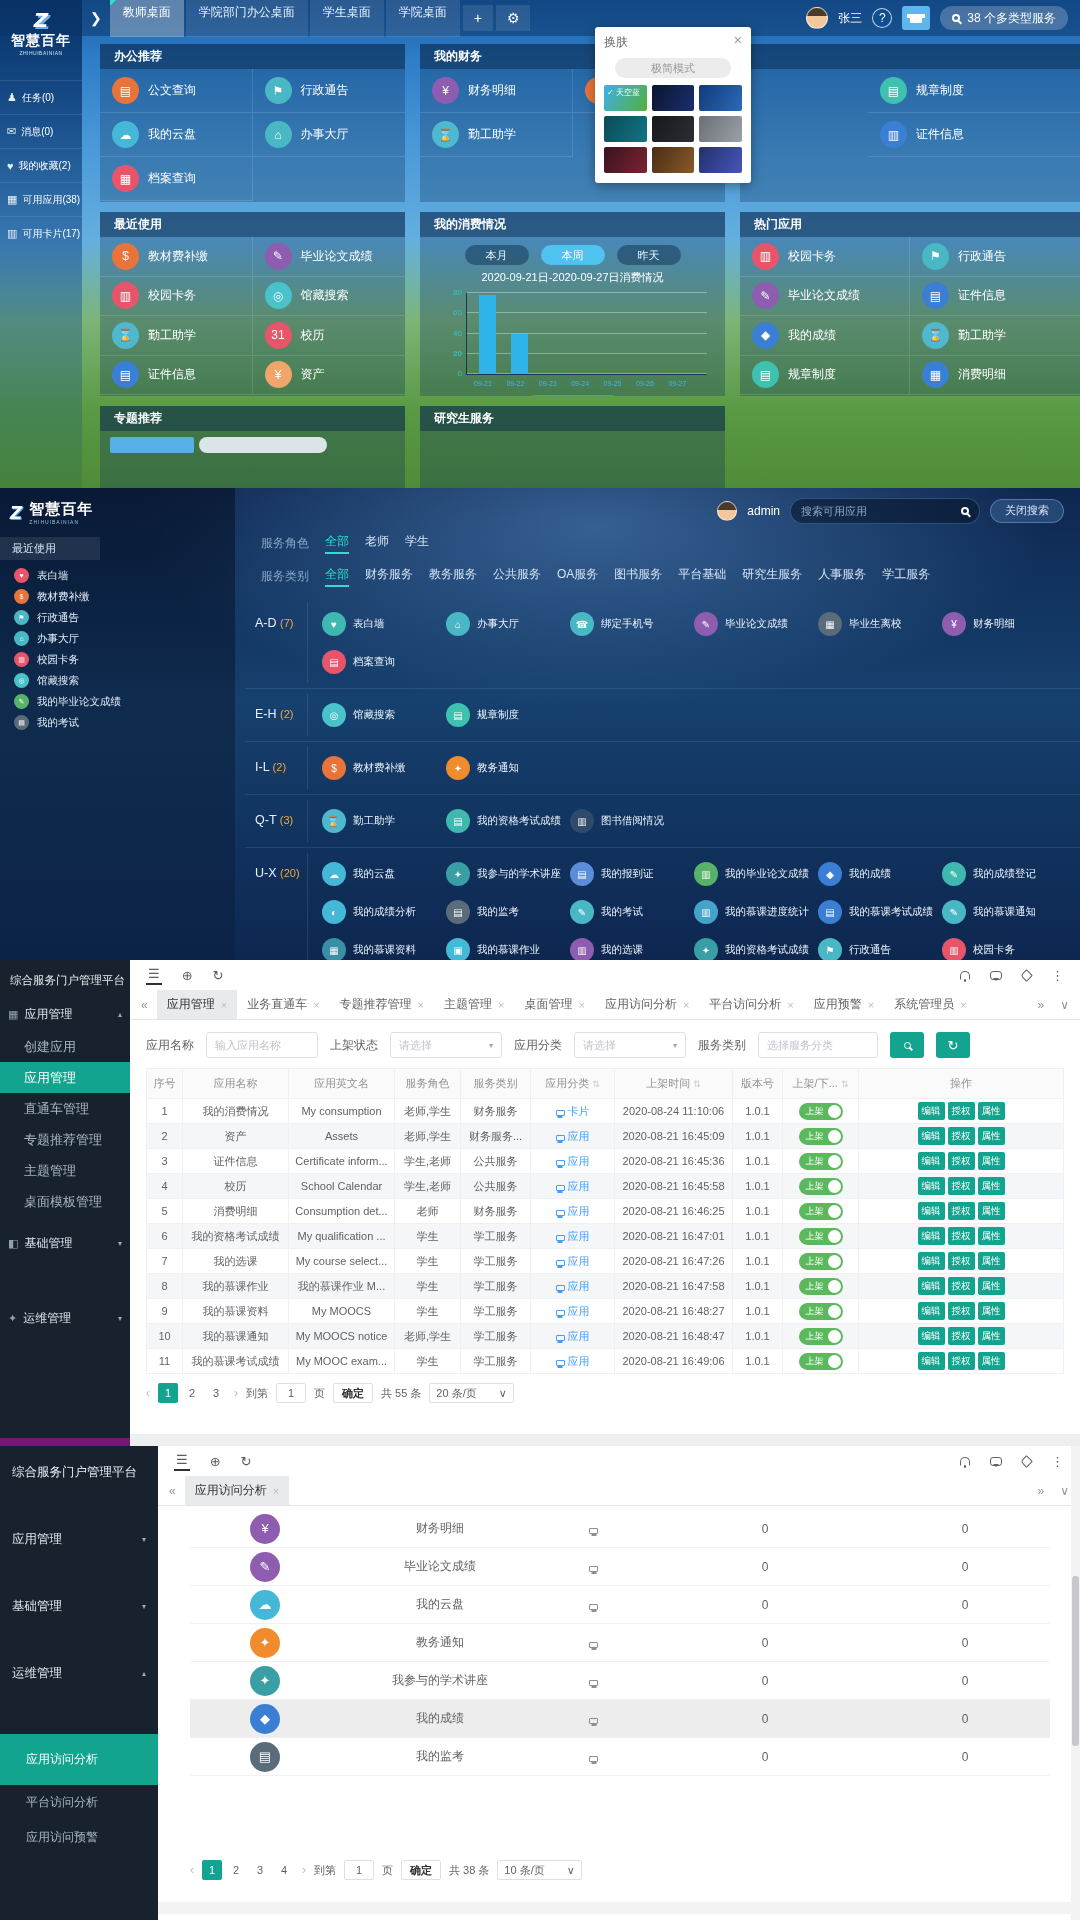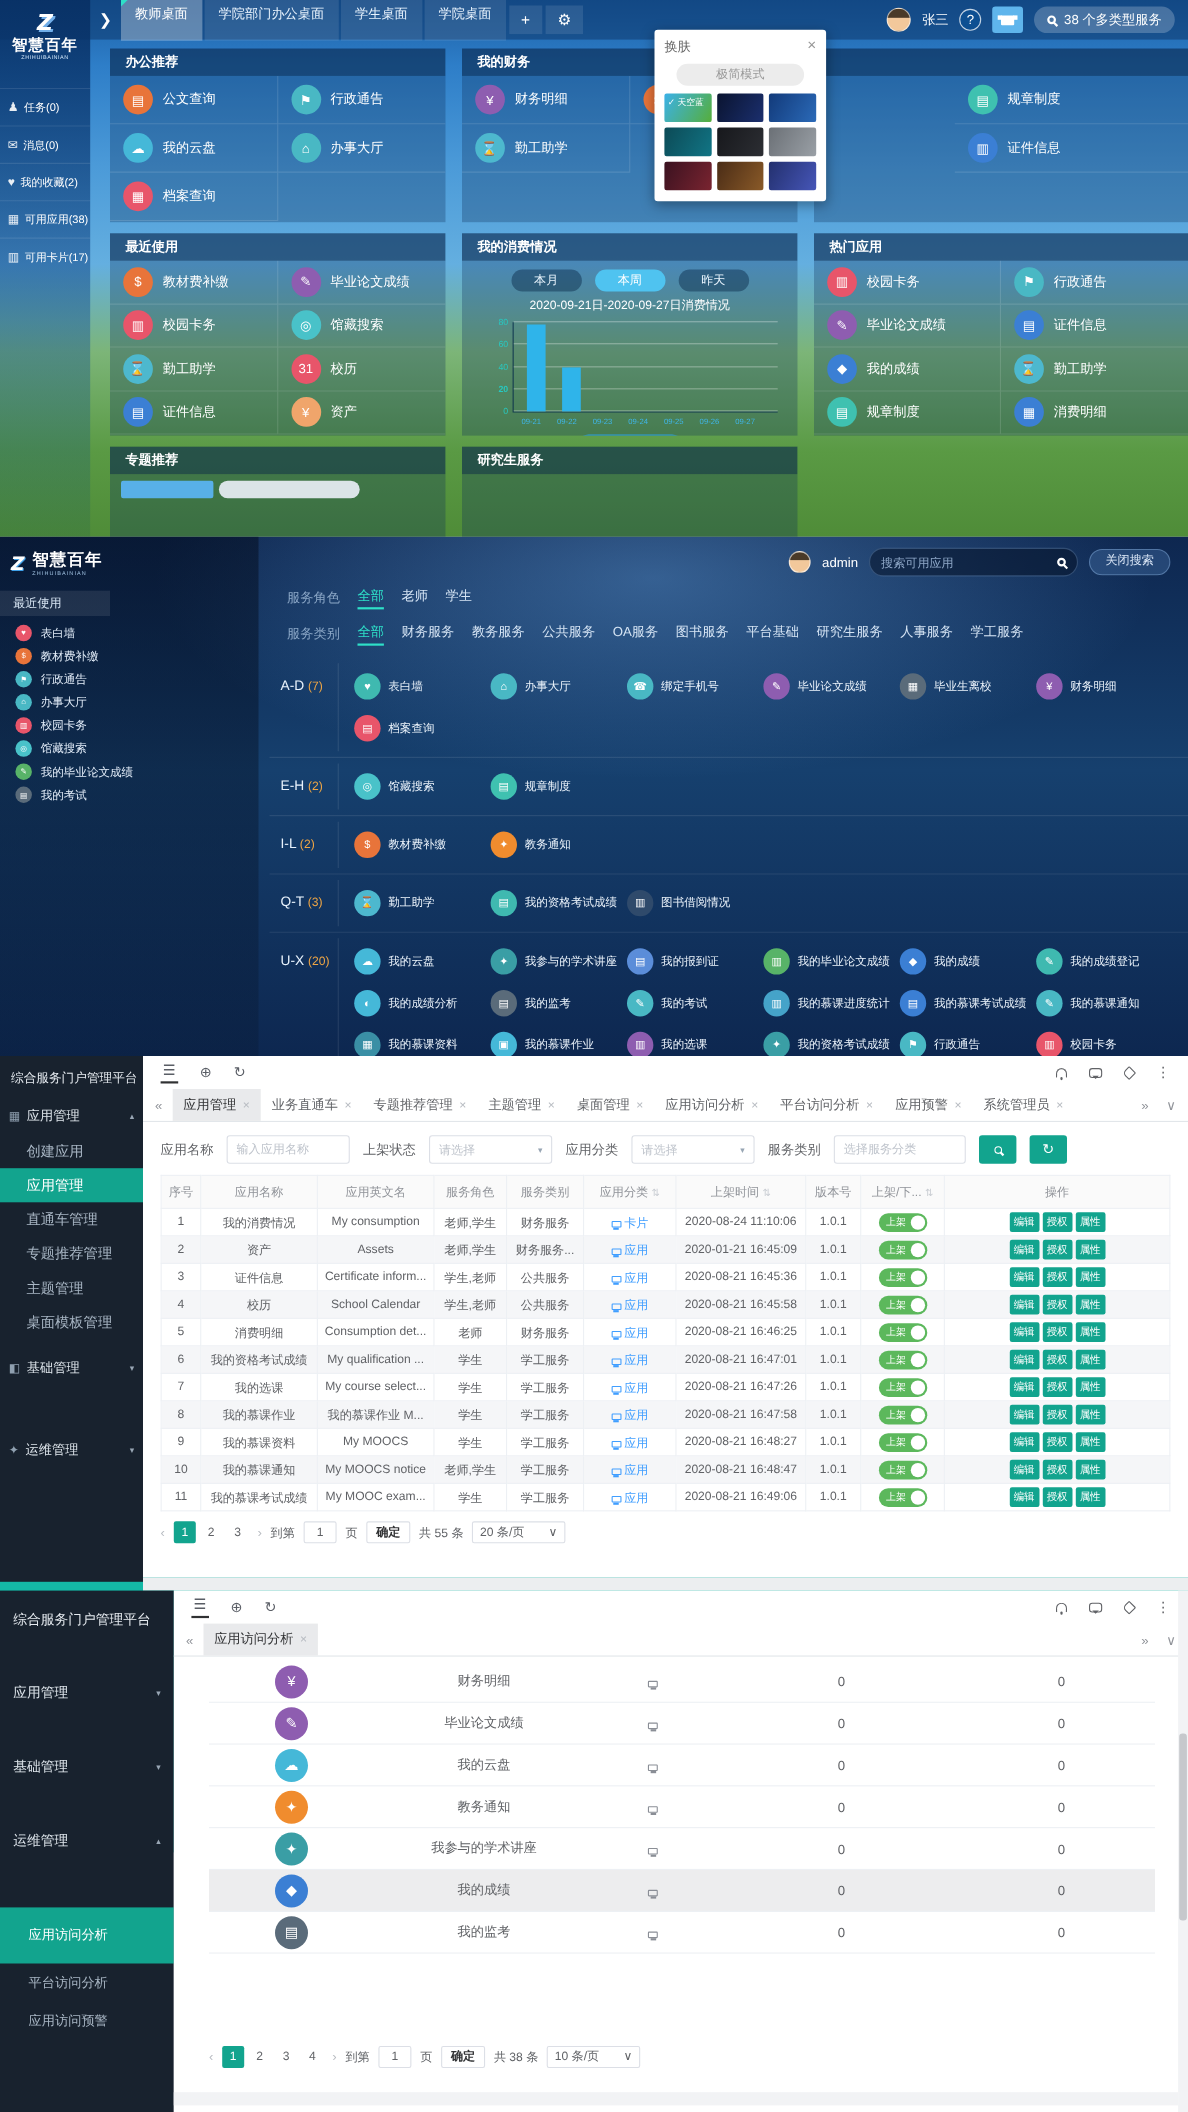--- a/index.html
+++ b/index.html
@@ -90,21 +90,21 @@
 .fopt.on{color:#2ee0c8;border-bottom:2px solid #2ee0c8}
 .grps{margin:4px 0 0 10px}
 .grp{display:flex;border-top:1px solid rgba(255,255,255,.09);padding:5px 0}
 .grp:first-child{border-top:none}
 .grp-k{width:62px;flex:none;color:#e8f2fc;font-size:12.5px;padding:13px 0 0 10px}
 .cnt{color:#f0a644;font-size:11px}
 .grp-apps{flex:1;display:flex;flex-wrap:wrap;border-left:1px solid rgba(255,255,255,.1);padding:2px 0 2px 10px}
 .s2app{width:124px;display:flex;align-items:center;gap:7px;padding:7px 2px 7px 4px;color:#ecf4fc;font-size:10.5px}
 .s2app .lbl{white-space:nowrap;overflow:hidden}
 
-.adminwrap{position:relative;height:724px;background:#14b8a6;color:#606266}
+.adminwrap{position:relative;height:724px;background:#701a75;color:#606266}
 .railA{position:absolute;left:0;top:0;width:130px;height:478px;background:#18222e}
 .railB{position:absolute;left:0;top:486px;width:158px;height:474px;background:#18222e}
 .rtitle{color:#e6ebf0;font-size:11.5px;padding:13px 6px 10px 10px;white-space:nowrap}
 .railB .rtitle{font-size:12.5px;padding:18px 8px 14px 12px}
 .m-top{display:flex;align-items:center;gap:6px;color:#dfe6ec;font-size:12px;padding:8px 8px}
 .mg{color:#8fa0b0;font-size:11px}
 .crt{margin-left:auto;font-size:8px;color:#98a6b4}
 .sub3{padding:6.5px 0 6.5px 24px;color:#a8b6c4;font-size:13px;white-space:nowrap}
 .sub3.on{background:#12a48e;color:#fff}
 .mt10{margin-top:10px}.mt42{margin-top:42px}
@@ -994,21 +994,21 @@
               <span class="op">编辑</span><span class="op">授权</span><span class="op">属性</span>
             </td>
           </tr>
             <tr>
             <td>2</td>
             <td>资产</td>
             <td>Assets</td>
             <td>老师,学生</td>
             <td>财务服务...</td>
             <td class="lnk"><i class="mon"></i><span>应用</span></td>
-            <td>2020-01-21 16:45:09</td>
+            <td>2020-08-21 16:45:09</td>
             <td>1.0.1</td>
             <td><span class="tg">
                   <span>上架</span>
                   <i class="knob"></i>
                 </span></td>
             <td class="ops">
               <span class="op">编辑</span><span class="op">授权</span><span class="op">属性</span>
             </td>
           </tr>
             <tr>

